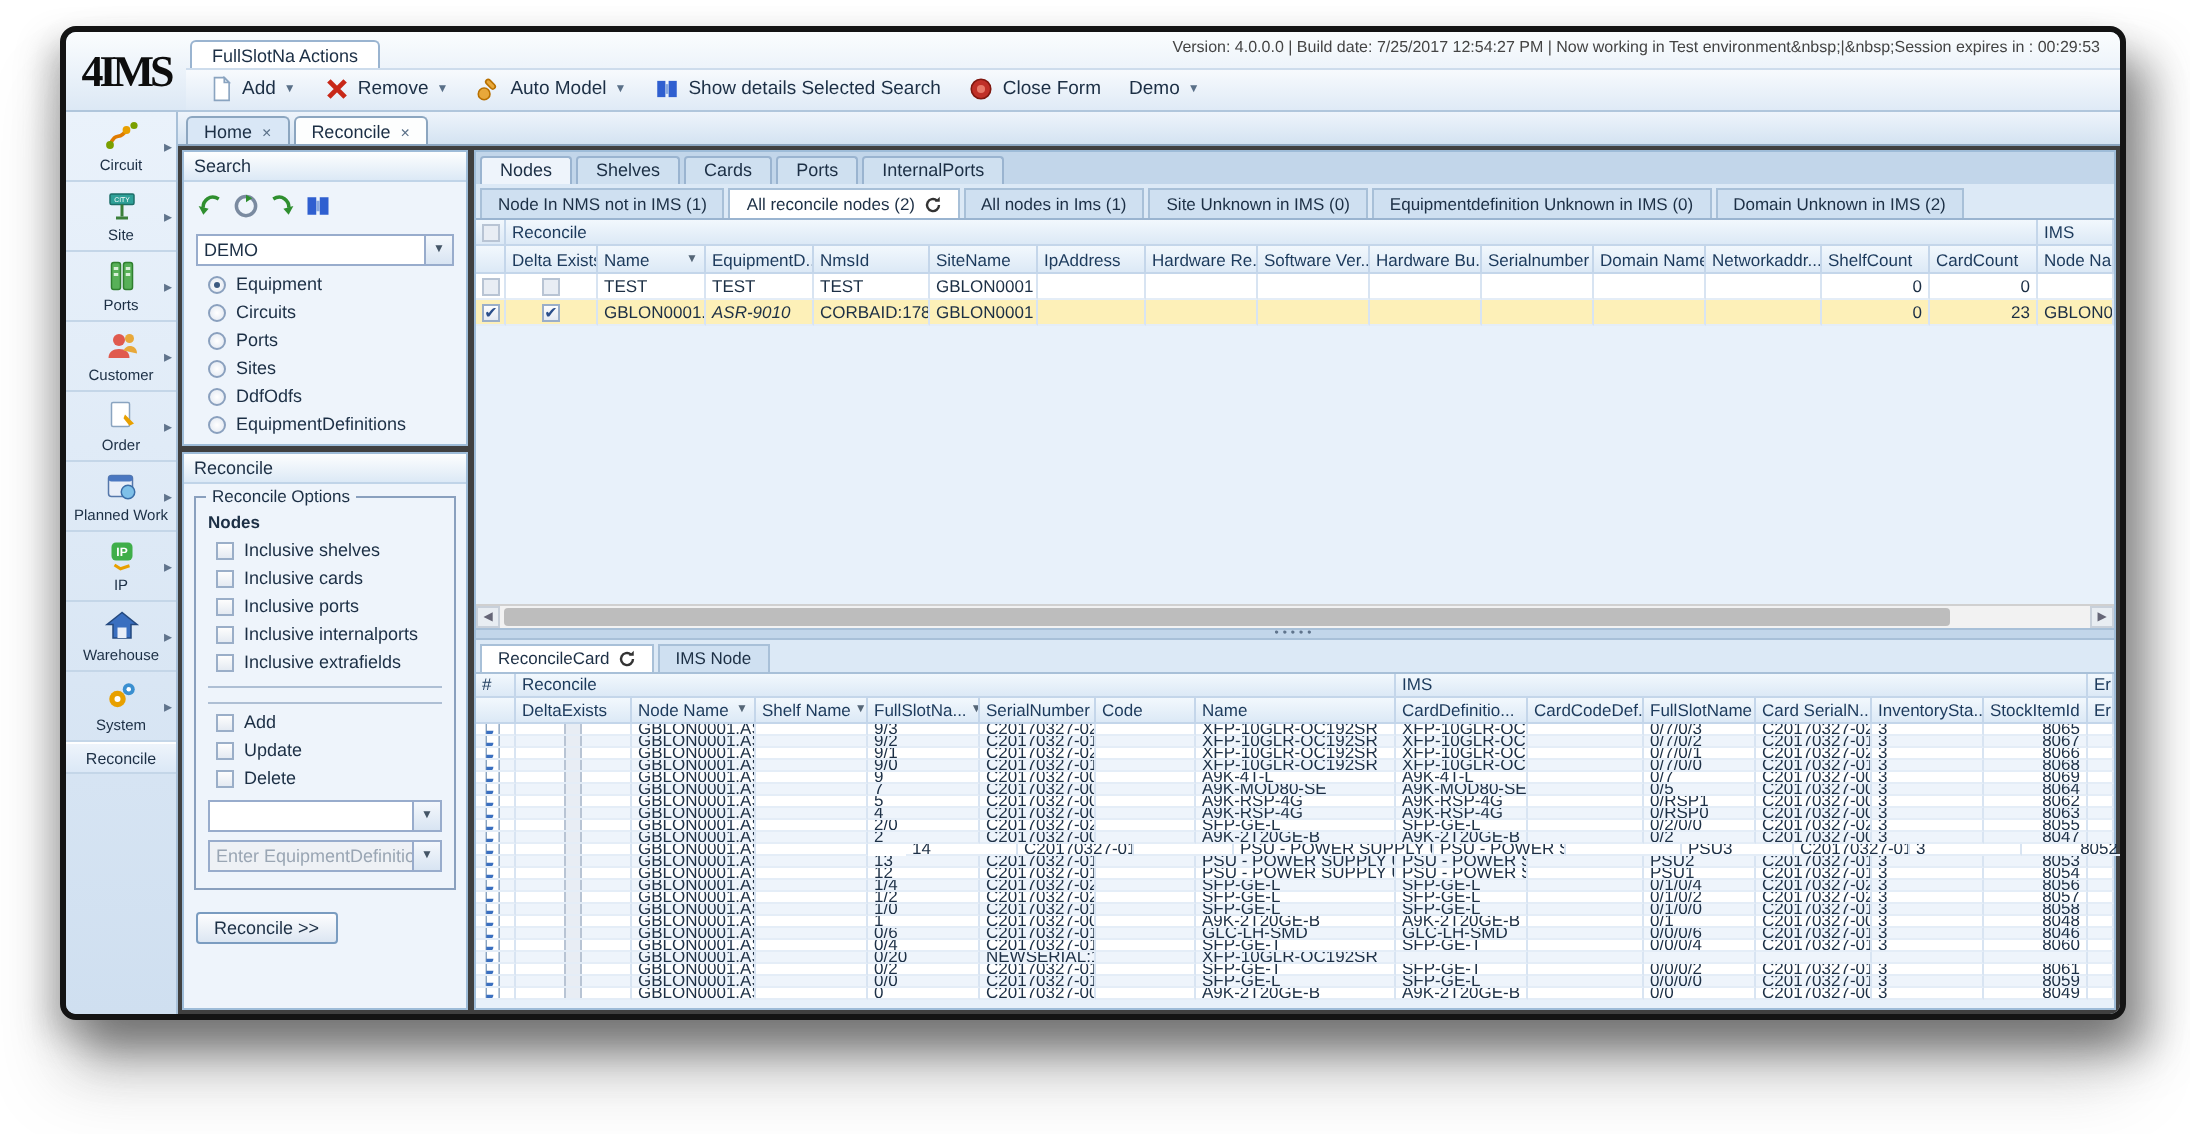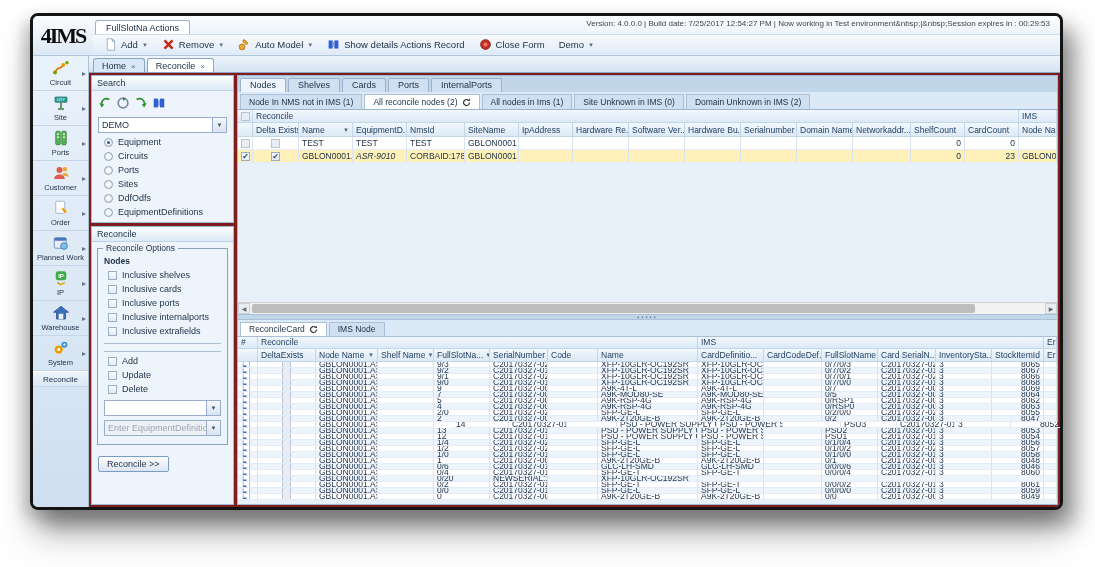--- a/index.html
+++ b/index.html
@@ -28,21 +28,21 @@
   .body-row { flex:1; display:flex; min-height:0; }
   .nav { width:56px; background:linear-gradient(180deg,#eaf2fb,#cfdff0); border-right:1px solid #a8c0d8; display:flex; flex-direction:column; flex:0 0 auto;}
   .nav-item { height:35px; display:flex; flex-direction:column; align-items:center; justify-content:center; gap:1px;
     border-bottom:1px solid #c4d6e8; position:relative; font-size:7.5px; color:#1c2f45; }
   .nav-item .nav-icon svg { width:20px; height:18px; display:block;}
   .nav-arrow { position:absolute; right:2px; top:13px; font-size:8px; color:#60748c; }
   .nav-footer { height:16px; display:flex; align-items:center; justify-content:center; font-size:8px; color:#1c2f45;
     border-top:1px solid #fff; border-bottom:1px solid #c4d6e8; background:linear-gradient(#eef4fb,#dbe8f6); }
   .nav-fill { flex:1; }
 
-  .content-col { flex:1; display:flex; flex-direction:column; min-width:0; background:#7f1d1d; }
+  .content-col { flex:1; display:flex; flex-direction:column; min-width:0; background:#404040; }
   .doc-tabs { height:17px; display:flex; align-items:flex-end; padding-left:4px; background:linear-gradient(#eef4fb,#d4e3f2); border-bottom:1px solid #8ca6c0; flex:0 0 auto;}
   .doc-tab { padding:2px 8px 1px; font-size:9px; background:#d9e7f6; border:1px solid #8ca6c0; border-bottom:none;
     border-radius:3px 3px 0 0; margin-right:2px; display:flex; gap:5px; align-items:center;}
   .doc-tab.active { background:#fdfefe; }
   .doc-tab .x { color:#5a7088; font-size:8px; }
 
   .content-row { flex:1; display:flex; min-height:0; padding:2px; gap:3px; }
 
   
   .left-col { width:143px; display:flex; flex-direction:column; gap:3px; flex:0 0 auto; }
@@ -148,21 +148,21 @@
               <span class="dd-arrow">▼</span>
             </div>
             <div class="tb-btn">
               <span class="icon">
                 <svg viewBox="0 0 16 16">
                   <rect x="2" y="3" width="5" height="10" fill="#2f5fd0"></rect>
                   <rect x="9" y="3" width="5" height="10" fill="#2f5fd0"></rect>
                   <rect x="7" y="5" width="2" height="6" fill="#88a8e0"></rect>
                 </svg>
               </span>
-              <span>Show details Actions Record</span>
+              <span>Show details Selected Search</span>
             </div>
             <div class="tb-btn">
               <span class="icon">
                 <svg viewBox="0 0 16 16">
                   <circle cx="8" cy="8" r="6" fill="#c03028" stroke="#801810"></circle>
                   <circle cx="8" cy="8" r="2.5" fill="#e87868"></circle>
                 </svg>
               </span>
               <span>Close Form</span>
             </div>
@@ -437,20 +437,23 @@
                       <path d="M10 6a4 4 0 1 1-1.4-3" stroke="#333" stroke-width="1.6" fill="none"></path>
                       <path d="M10.5 0.5v3.4H7.2z" fill="#333"></path>
                     </svg>
                   </span>
                 </div>
                 <div class="stab">
                   <span>All nodes in Ims (1)</span>
                 </div>
                 <div class="stab">
                   <span>Site Unknown in IMS (0)</span>
+                </div>
+                <div class="stab">
+                  <span>Equipmentdefinition Unknown in IMS (0)</span>
                 </div>
                 <div class="stab">
                   <span>Domain Unknown in IMS (2)</span>
                 </div>
               </div>
 
             <div class="grid" id="upperGrid">
                 <div class="grow" style="height: 13px;">
                   <div class="h" style="width: 15px;">
                     <span class="cb dis"></span>

